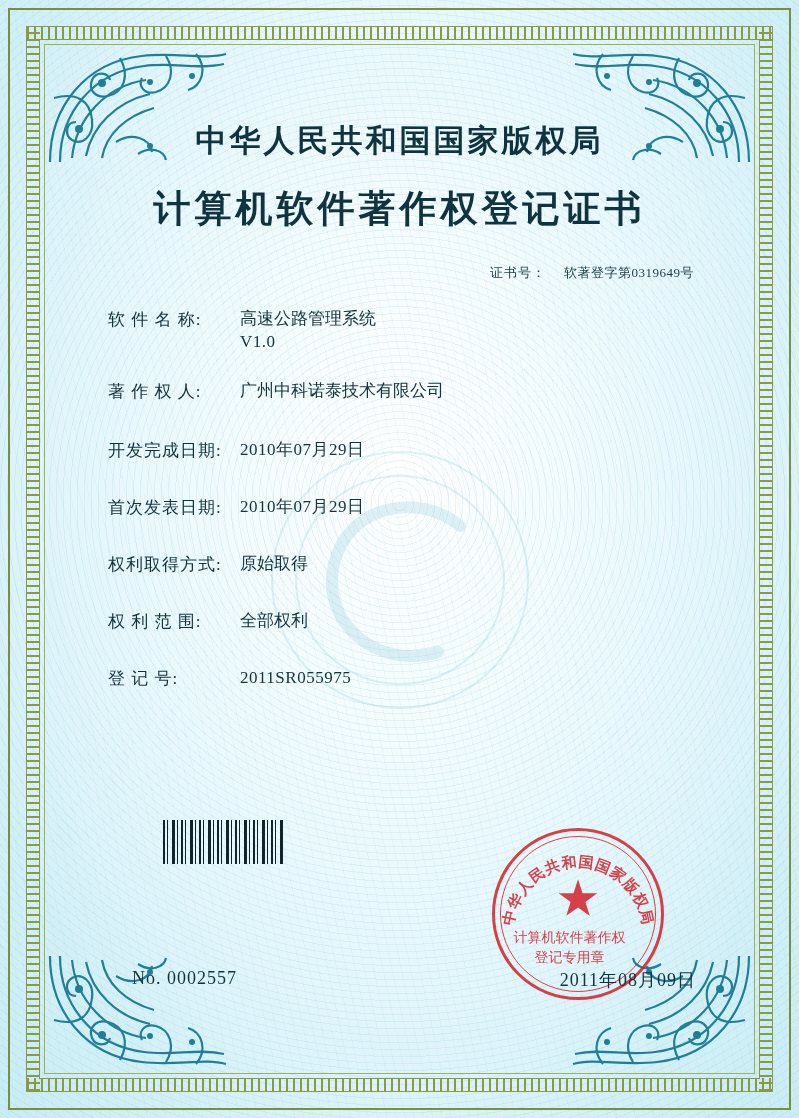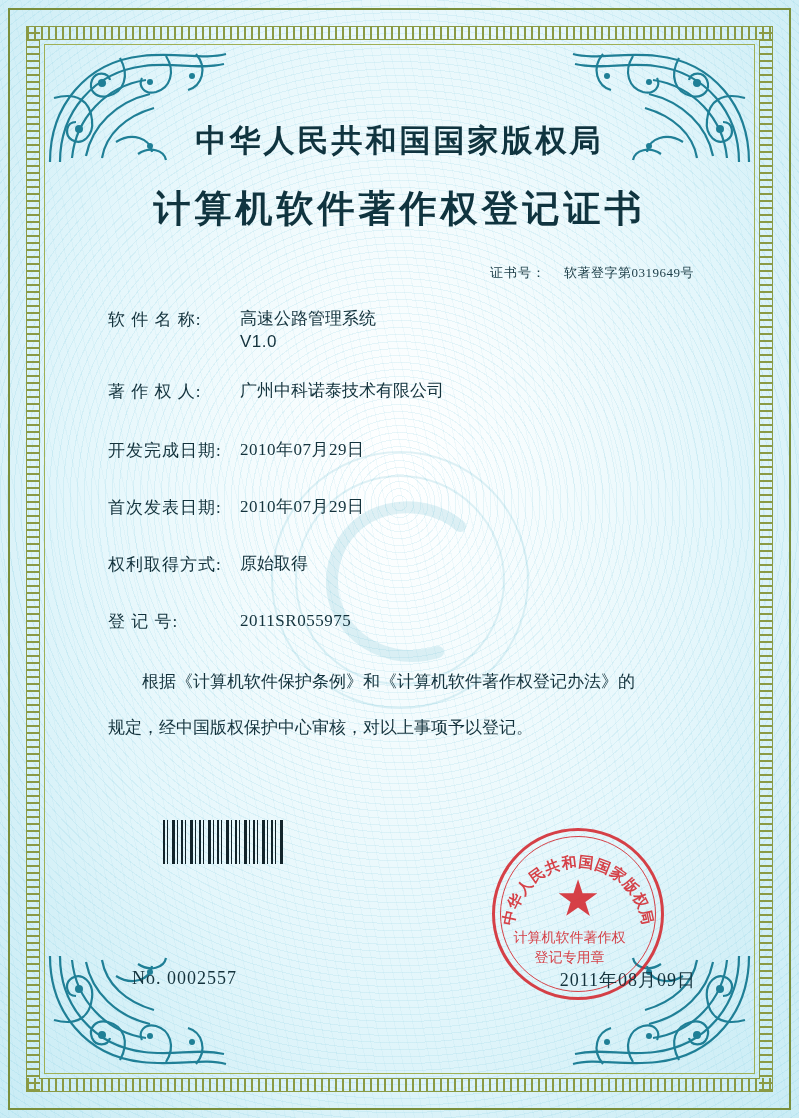--- a/index.html
+++ b/index.html
@@ -147,21 +147,21 @@
     letter-spacing: 1px;
     white-space: nowrap;
   }
   .field-value {
     font-size: 17px;
     color: #13323c;
     line-height: 1.35;
   }
   .field-value .sub {
     display: block;
-    font-family: Liberation Sans, sans-serif;
+    font-family: Liberation Serif, serif;
     letter-spacing: 0.5px;
   }
   .mono { font-family: "Liberation Serif", serif; letter-spacing: 0.5px; }
 
   .gap-lg { margin-bottom: 34px; }
 
   .statement {
     margin-top: 20px;
     padding-left: 108px;
     padding-right: 92px;
@@ -419,32 +419,32 @@
       <div class="field-row gap-lg">
         <div class="field-label">首次发表日期:</div>
         <div class="field-value mono">2010年07月29日</div>
       </div>
 
       <div class="field-row gap-lg">
         <div class="field-label">权利取得方式:</div>
         <div class="field-value">原始取得</div>
       </div>
 
+      <div class="field-row gap-lg">
+        <div class="field-label">权 利 范 围:</div>
+        <div class="field-value">全部权利</div>
+      </div>
 
       <div class="field-row">
         <div class="field-label">登 记 号:</div>
         <div class="field-value mono">2011SR055975</div>
       </div>
 
     </div>
 
-    <div class="statement">
-      <p class="indent">根据《计算机软件保护条例》和《计算机软件著作权登记办法》的</p>
-      <p>规定，经中国版权保护中心审核，对以上事项予以登记。</p>
-    </div>
 
   </div>
 
   <div class="barcode"></div>
 
   <div class="seal">
     <div class="ring"></div>
     <svg class="arc" viewBox="0 0 166 150" xmlns="http://www.w3.org/2000/svg">
       <defs>
         <path id="sealArc" d="M 18 92 A 65 65 0 0 1 148 92" fill="none"></path>

